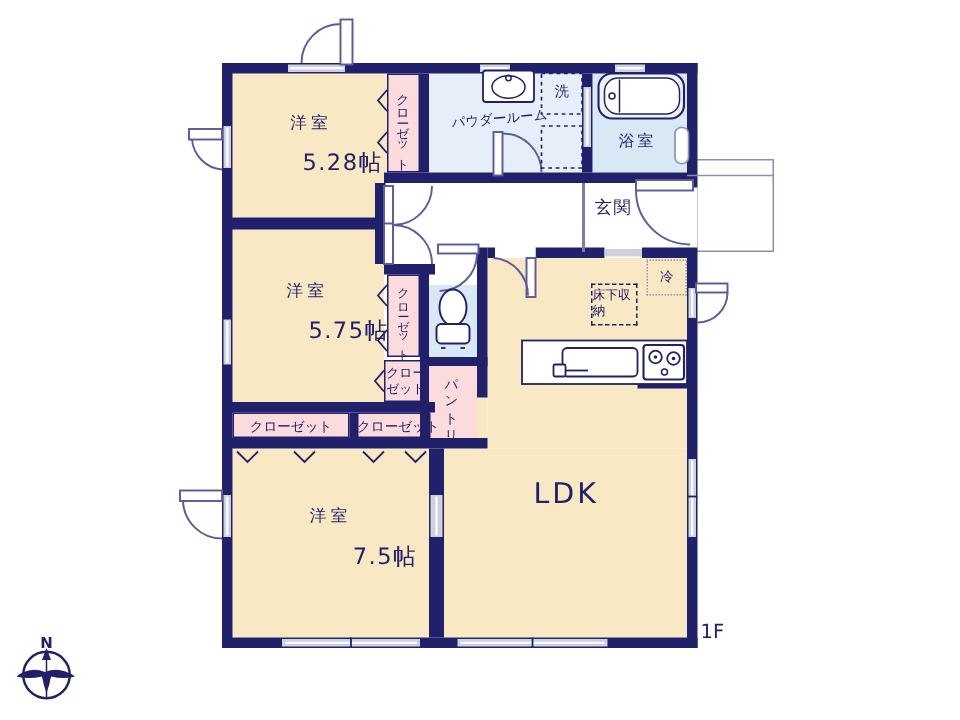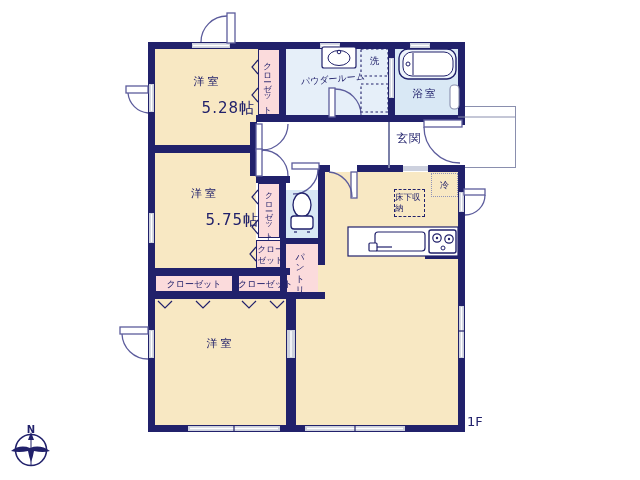--- a/index.html
+++ b/index.html
@@ -210,20 +210,22 @@
   </div>
   <div class="dashbox wrapbox" style="left:394px;top:189px;width:31px;height:28px;padding-top:2px">
     <span>床下収納</span>
   </div>
 
   <div class="lb room-label" style="left:160px;top:74px;width:95px">洋室</div>
   <div class="lb room-size" style="left:160px;top:99px;width:95px">5.28帖</div>
   <div class="lb room-label" style="left:155px;top:186px;width:100px">洋室</div>
   <div class="lb room-size" style="left:155px;top:211px;width:104px">5.75帖</div>
   <div class="lb room-label" style="left:163px;top:336px;width:115px">洋室</div>
+  <div class="lb room-size" style="left:163px;top:362px;width:115px">7.5帖</div>
+  <div class="lb ldk-label" style="left:320px;top:318px;width:115px">LDK</div>
   <div class="lb" style="left:386px;top:131px;width:46px;font-size:11.5px;letter-spacing:1px">玄関</div>
   <div class="lb sm" style="left:291px;top:73px;width:84px;transform:rotate(-5deg)">パウダールーム</div>
   <div class="lb" style="left:403px;top:87px;width:44px;font-size:10.5px;letter-spacing:2px">浴室</div>
   <div class="lb" style="left:361px;top:55px;width:27px;font-size:9.5px">洗</div>
   <div class="vtx" style="left:262px;top:54px;height:58px">クローゼット</div>
   <div class="vtx" style="left:262px;top:186px;height:50px;font-size:8px">クローゼット</div>
   <div class="lb wrapbox" style="left:257px;top:244px;width:27px">クローゼット</div>
   <div class="lb sm" style="left:155px;top:278px;width:78px">クローゼット</div>
   <div class="lb sm" style="left:238px;top:278px;width:49px">クローゼット</div>
   <div class="vtx" style="left:293px;top:246px;height:46px;font-size:9px">パントリー</div>

